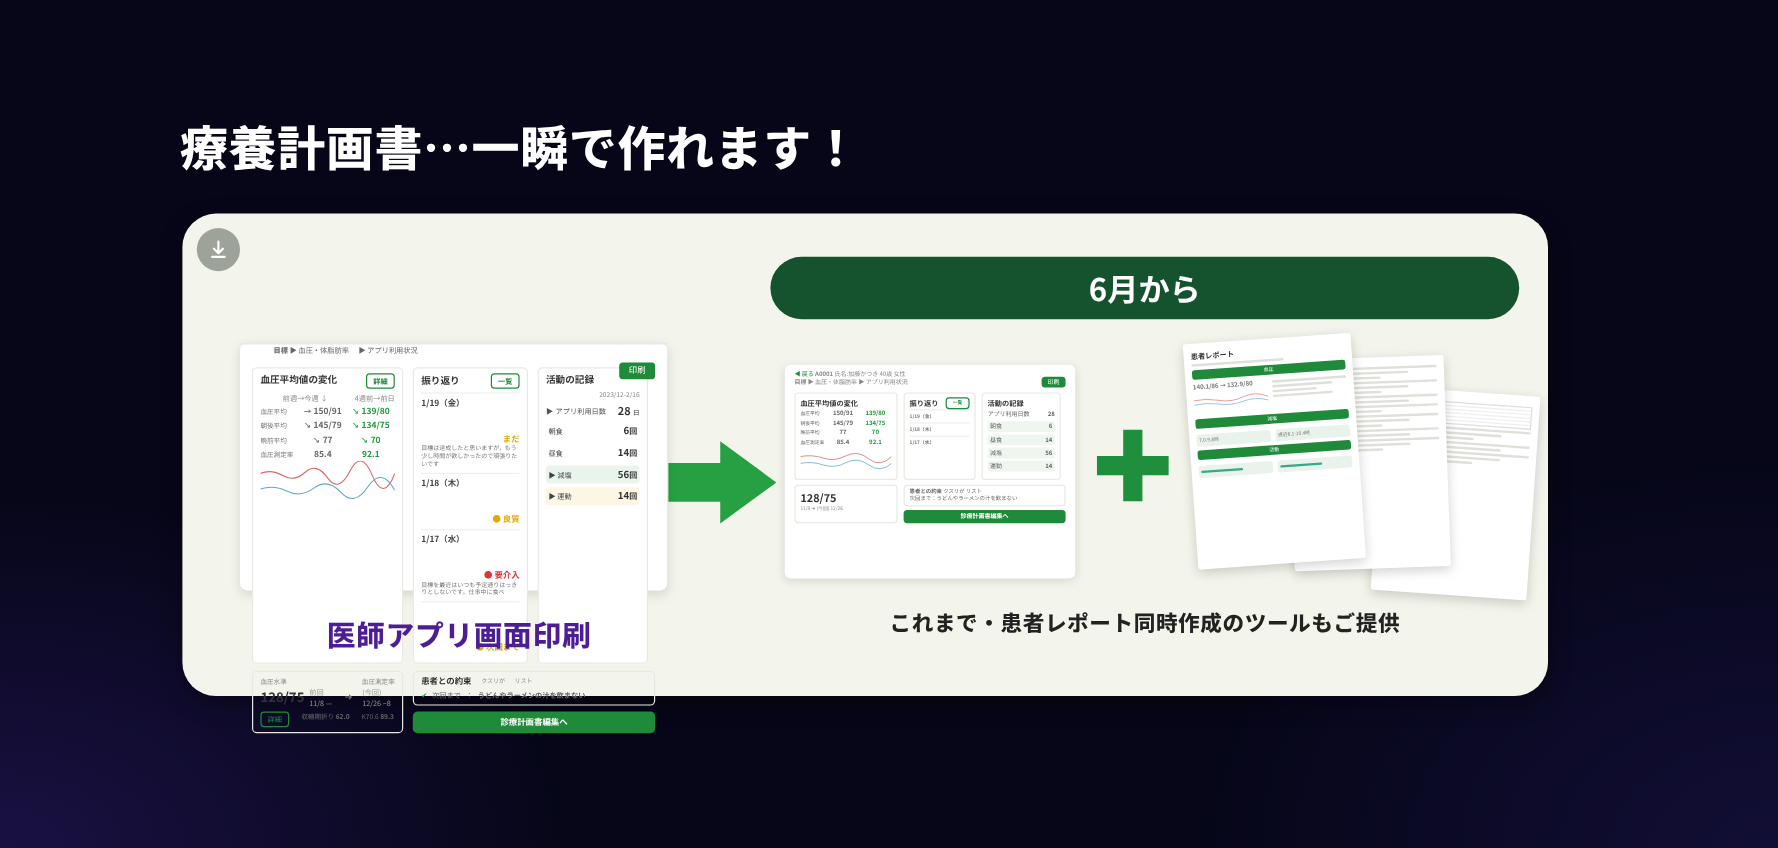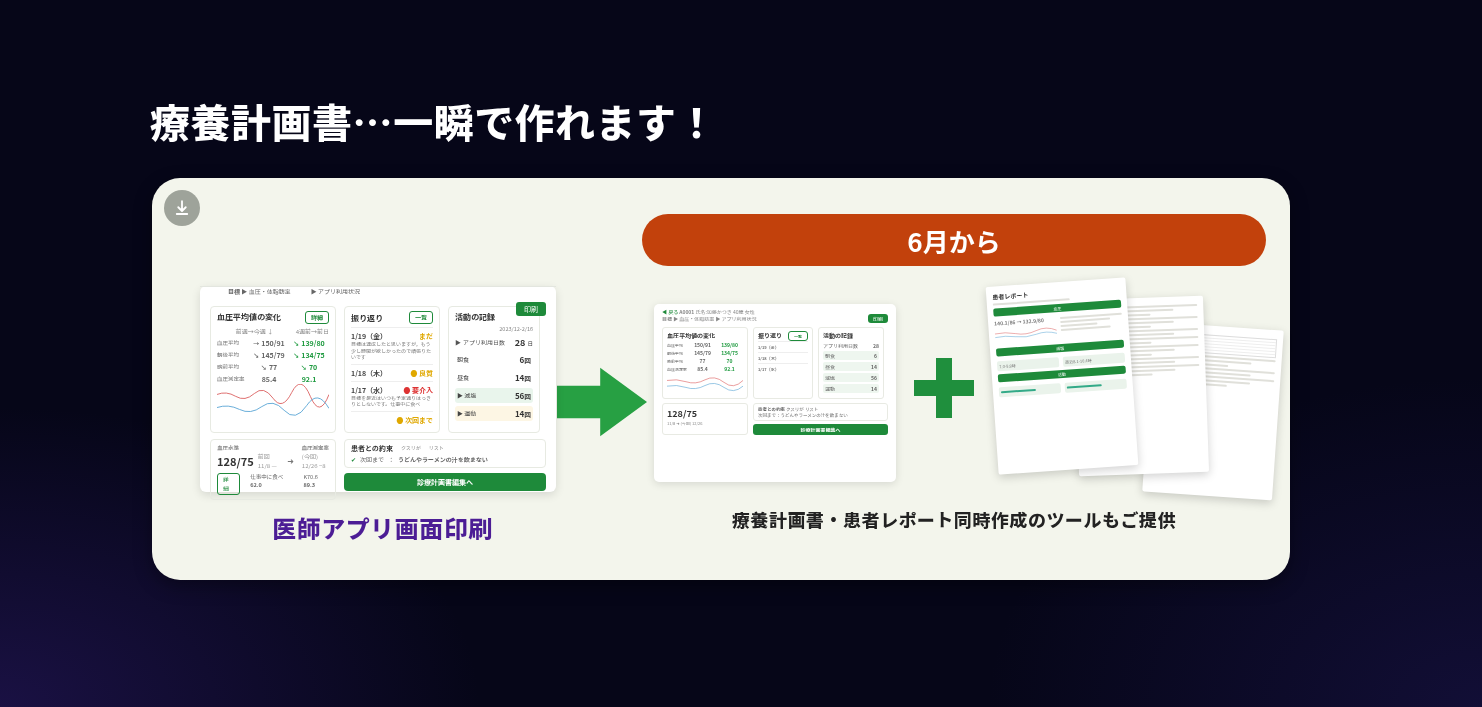--- a/index.html
+++ b/index.html
@@ -34,21 +34,21 @@
     width:36px;height:36px;border-radius:50%;
     background:#9ea39a;display:flex;align-items:center;justify-content:center;
   }
   .dl-badge svg{width:18px;height:18px;fill:none;stroke:#fff;stroke-width:2.4;stroke-linecap:round;stroke-linejoin:round;}
   .pill{
     position:absolute;top:36px;height:52px;border-radius:26px;
     display:flex;align-items:center;justify-content:center;
     color:#fff;font-size:26px;font-weight:700;
   }
   .pill-before{left:26px;width:408px;background:#8e8e8e;}
-  .pill-after{left:490px;width:624px;background:#c2410c;}
+  .pill-after{left:490px;width:624px;background:#14532d;}
   .caption-left{
     position:absolute;left:58px;top:332px;width:345px;text-align:center;
     font-size:24px;font-weight:800;color:#4c1d95;letter-spacing:.5px;
   }
   .caption-right{
     position:absolute;left:490px;top:328px;width:624px;text-align:center;
   }
   .caption-right .line1{font-size:18px;font-weight:800;color:#222;letter-spacing:.5px;}
   .caption-right .line2{font-size:18px;font-weight:800;color:#1e7a34;margin-top:6px;letter-spacing:.5px;}
   .arrow{position:absolute;left:404px;top:188px;}
@@ -59,56 +59,56 @@
   .plus svg path{fill:#1f8f3d;}
   
   .app-card{
     position:absolute;left:48px;top:108px;width:356px;height:206px;
     background:#fff;border-radius:6px;box-shadow:0 3px 10px rgba(0,0,0,.12);
     font-size:6px;color:#666;
   }
   .ac-head{display:flex;align-items:center;gap:6px;padding:6px 10px 2px 10px;}
   .ac-head .back{color:#1e8a3a;font-size:8px;}
   .ac-head .chip{display:inline-block;}
-  .ac-sub{display:flex;align-items:flex-start;gap:20px;padding:0 10px 4px 28px;color:#666;}
+  .ac-sub{display:flex;align-items:flex-start;gap:8px;padding:0 10px 4px 28px;color:#666;}
   .ac-bar{border-top:1px solid #e3e6df;}
   .ac-print{position:absolute;right:10px;top:16px;background:#1e8a3a;color:#fff;border-radius:3px;padding:2px 8px;font-size:7px;}
   .ac-outline{border:1px solid #1e8a3a;color:#1e8a3a;border-radius:3px;padding:1px 5px;font-size:6px;}
   .ac-body{display:flex;gap:8px;padding:6px 10px 6px 10px;}
   .ac-col{background:#fff;border:1px solid #e7eae2;border-radius:4px;padding:4px 6px;}
   .ac-col h4{font-size:8px;font-weight:700;color:#333;margin-bottom:3px;}
   .ac-bp{width:126px;}
   .ac-bp .grid-head{display:flex;font-size:6px;color:#888;}
   .ac-bp .grid-head span{flex:1;text-align:right;white-space:nowrap;}
   .ac-bp .row{display:flex;align-items:center;margin-top:2px;}
   .ac-bp .row .lbl{width:32px;font-size:5.5px;color:#777;}
   .ac-bp .row .cell{flex:1;text-align:center;font-size:7px;font-weight:700;}
   .ac-bp .g{color:#1e9a3f;}
   .ac-bp .arrow-ic{font-size:6px;margin-right:2px;}
   .ac-vk{width:96px;}
   .ac-vk h4{display:flex;justify-content:space-between;align-items:center;}
   .ac-vk .entry{border-top:1px solid #eee;padding:3px 0;}
   .ac-vk .date{font-size:7px;font-weight:700;color:#444;display:flex;justify-content:space-between;}
-  .ac-vk .dot{color:#e0a800;}
+  .ac-vk .dot{color:#e0a800;margin-top:30px;}
   .ac-vk .dot.r{color:#d33;}
   .ac-vk .txt{font-size:5px;color:#777;line-height:1.3;}
   .ac-act{width:92px;}
   .ac-act .range{font-size:5.5px;color:#888;text-align:right;}
   .ac-act .krow{display:flex;justify-content:space-between;align-items:center;margin-top:3px;}
   .ac-act .klbl{font-size:6px;color:#555;display:flex;align-items:center;gap:2px;}
   .ac-act .kval{font-weight:700;font-size:9px;color:#333;}
   .ac-act .kval small{font-size:5.5px;font-weight:400;}
   .ac-act .sub{display:flex;justify-content:space-between;align-items:center;margin-top:3px;padding:2px 2px;border-radius:3px;}
   .ac-act .sub.green{background:#e9f5ec;}
   .ac-act .sub.yellow{background:#fdf6e4;}
   .ac-act .sub .slbl{font-size:6px;color:#444;}
   .ac-act .sub .sval{font-weight:700;font-size:8px;color:#333;}
   .ac-bottom{display:flex;gap:8px;padding:0 10px 8px 10px;}
   .ac-bsum{width:126px;border:1px solid #e7eae2;border-radius:4px;padding:4px 6px;}
-  .ac-bsum .hdr{display:flex;justify-content:space-between;font-size:5.5px;color:#888;font-weight:bold;}
+  .ac-bsum .hdr{display:flex;justify-content:space-between;font-size:5.5px;color:#888;}
   .ac-bsum .big{font-size:11px;font-weight:700;color:#333;}
   .ac-bsum .chg{color:#999;font-size:6px;}
   .ac-bsum .darrow{font-size:8px;color:#777;margin:0 4px;}
   .ac-bsum .mini{display:flex;gap:10px;font-size:5.5px;color:#666;margin-top:3px;}
   .ac-prom{flex:1;display:flex;flex-direction:column;}
   .ac-prom .pbox{border:1px solid #e7eae2;border-radius:4px;padding:3px 6px;font-size:6px;}
   .ac-prom .pbox h5{font-size:7px;font-weight:700;color:#333;display:flex;gap:8px;align-items:center;}
   .ac-prom .pbox h5 .tag{font-size:5px;color:#888;font-weight:400;}
   .ac-prom .pbox .pline{display:flex;align-items:center;gap:4px;margin-top:2px;}
   .ac-prom .cta{margin-top:5px;background:#1e8a3a;color:#fff;text-align:center;border-radius:4px;padding:4px 0;font-size:7px;font-weight:700;}
@@ -300,21 +300,21 @@
             <span>血圧測定率</span>
           </div>
         <div style="display:flex;align-items:center;gap:4px;">
           <span class="big">128/75</span>
           <span class="chg"><span>前回</span> <span>11/8</span> <span>—</span></span>
           <span class="darrow">➜</span>
           <span class="chg"><span>(今回) 12/26</span> <span>−8</span></span>
         </div>
         <div class="mini">
           <span class="ac-outline">詳細</span>
-          <span><span>仕事中に食べ</span> <b>62.0</b></span>
+          <span><span>収縮期折り</span> <b>62.0</b></span>
           <span><span>K70.6</span> <b>89.3</b></span>
         </div>
       </div>
       <div class="ac-prom">
         <div class="pbox">
           <h5>
               <span>患者との約束</span>
               <span class="tag">クスリが</span>
               <span class="tag">リスト</span>
             </h5>
@@ -509,15 +509,15 @@
           <div class="gcell">
               <div class="ln s" style="background:#3a8;"></div>
             </div>
         </div>
       </div>
     </div>
   </div>
 
   <div class="caption-left">医師アプリ画面印刷</div>
   <div class="caption-right">
-    <div class="line1">療養計画書・患者レポート同時作成のツールもご提供</div>
+    <div class="line1">これまで・患者レポート同時作成のツールもご提供</div>
   </div>
 </div>
 
 </body></html>

